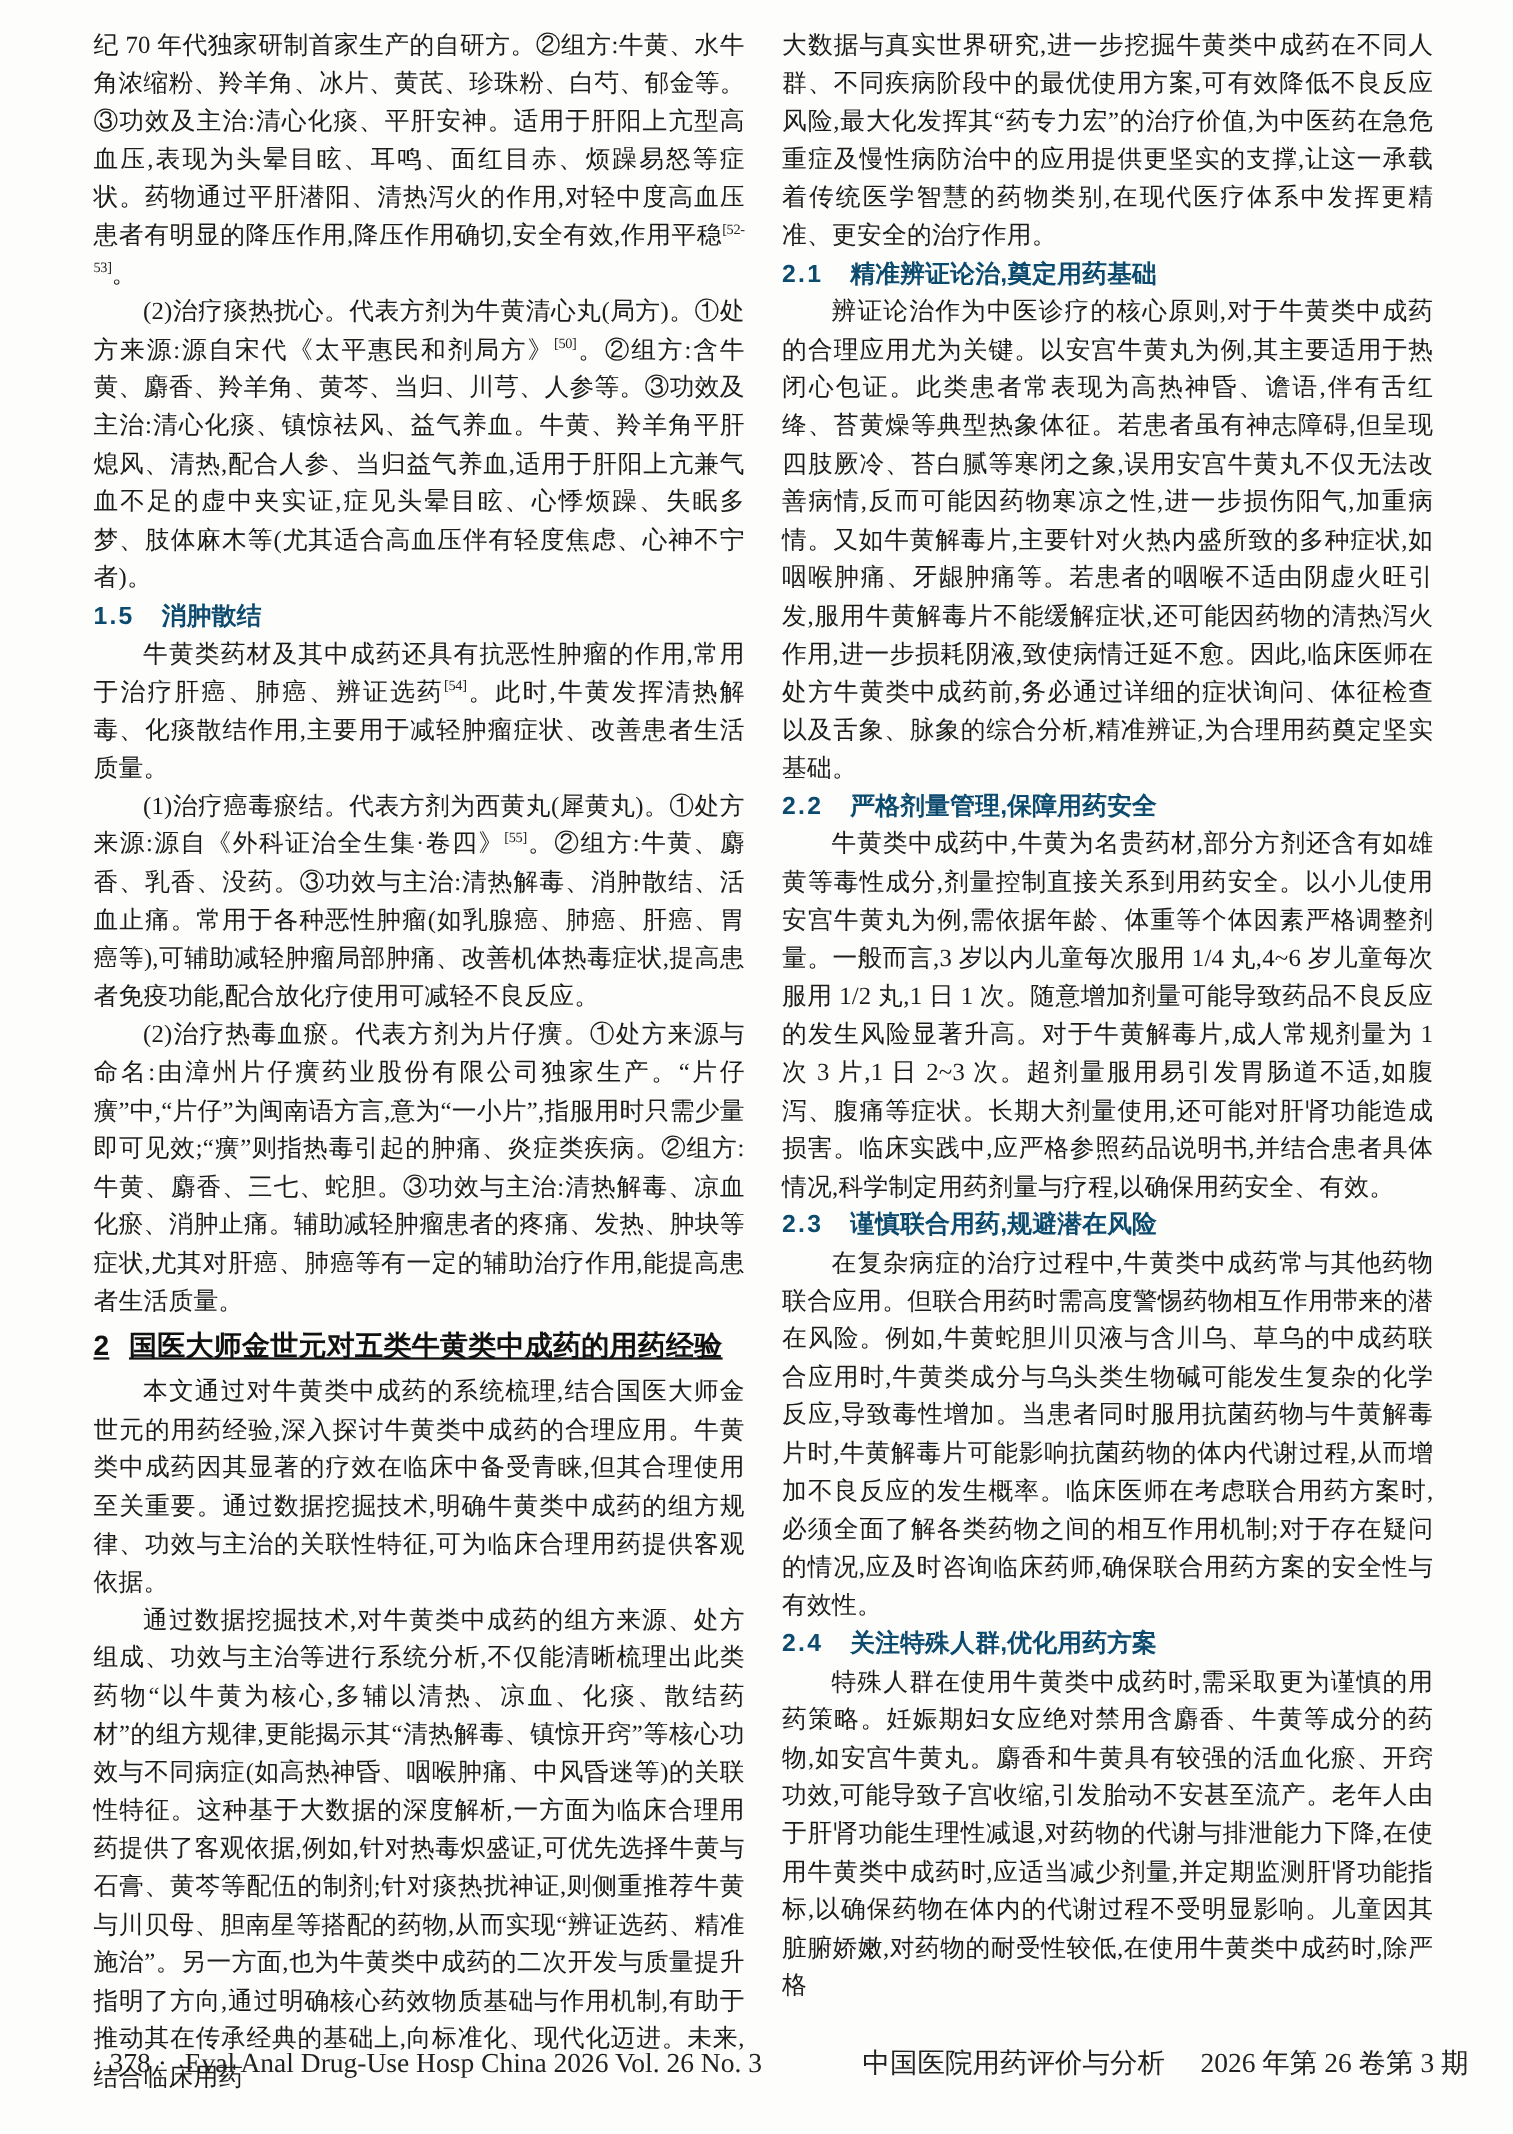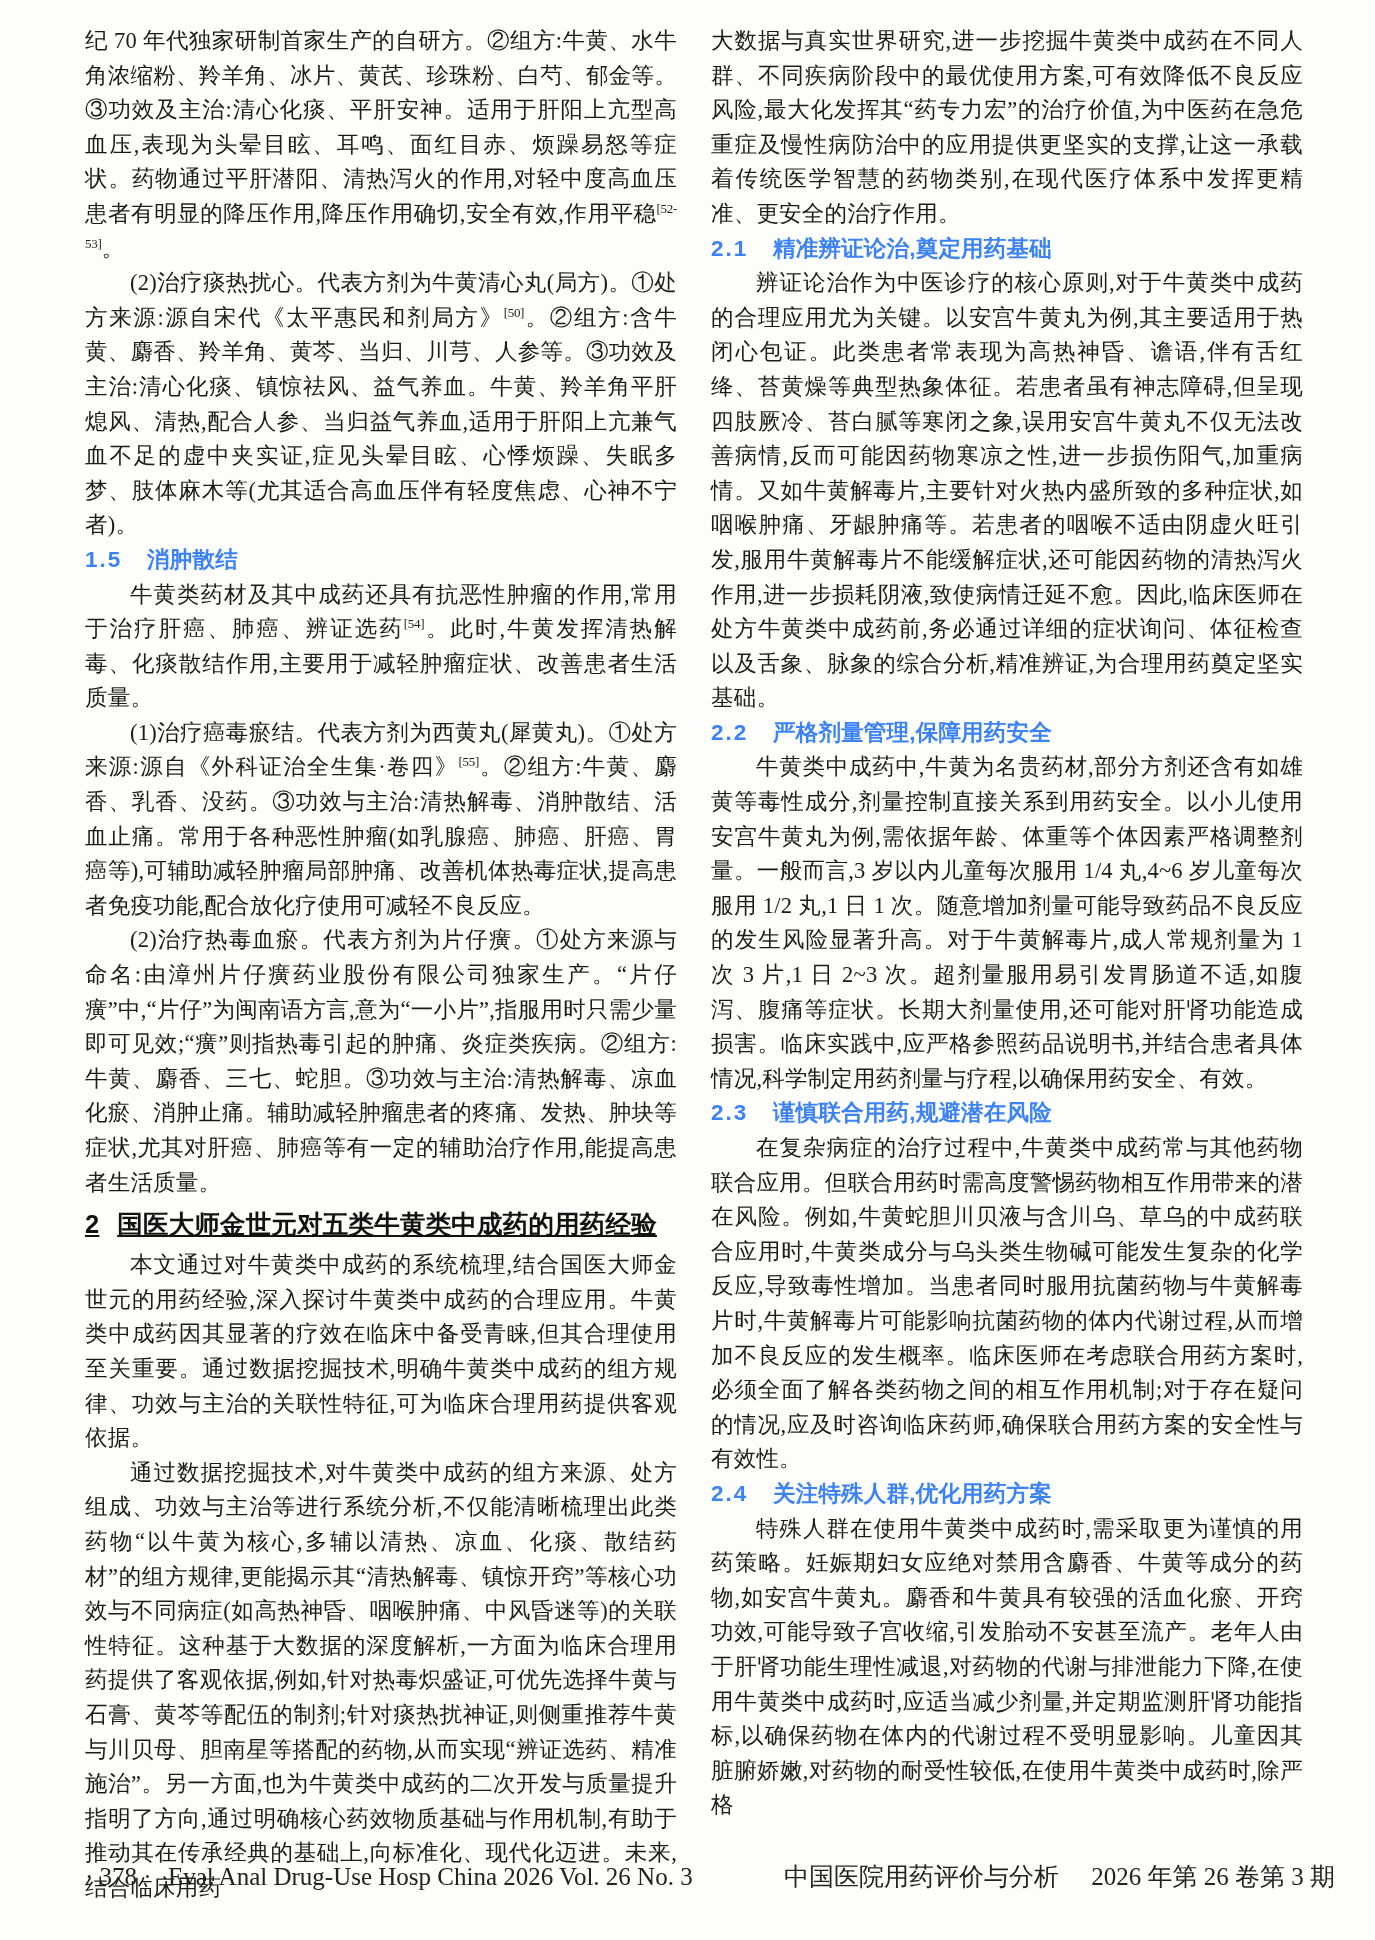--- a/index.html
+++ b/index.html
@@ -32,21 +32,21 @@
     font-family:"Liberation Sans","DejaVu Sans",sans-serif;
     font-weight:700;font-size:25.5px;line-height:46px;
     margin:1px 0;color:#111;
     white-space:nowrap;
     text-decoration:underline;
   }
   .heading1 .hnum{margin-right:0.7em;}
   .heading2{
     font-family:"Liberation Sans","DejaVu Sans",sans-serif;
     font-weight:700;font-size:22.5px;line-height:34.6px;
-    color:#3b82f6;
+    color:#0c4a6e;
   }
   .heading2 .hnum{margin-right:1.1em;letter-spacing:2px;}
   .footer{
     position:absolute;left:85px;top:1864px;width:1250px;
     display:flex;justify-content:space-between;align-items:baseline;
     font-size:25px;line-height:26px;color:#222;
   }
   .footer-left span{margin-right:10px;}
   .footer-right span.cn-name{margin-right:26px;margin-top:29px;}
 </style>

